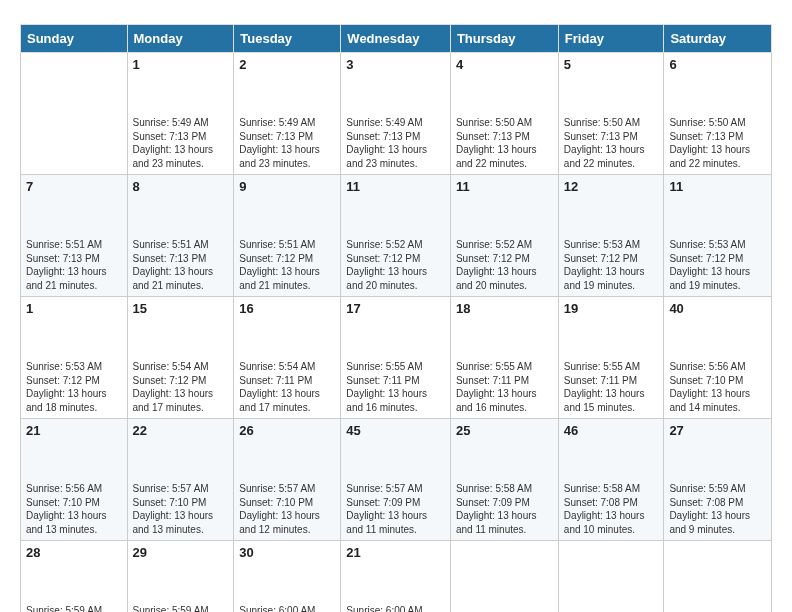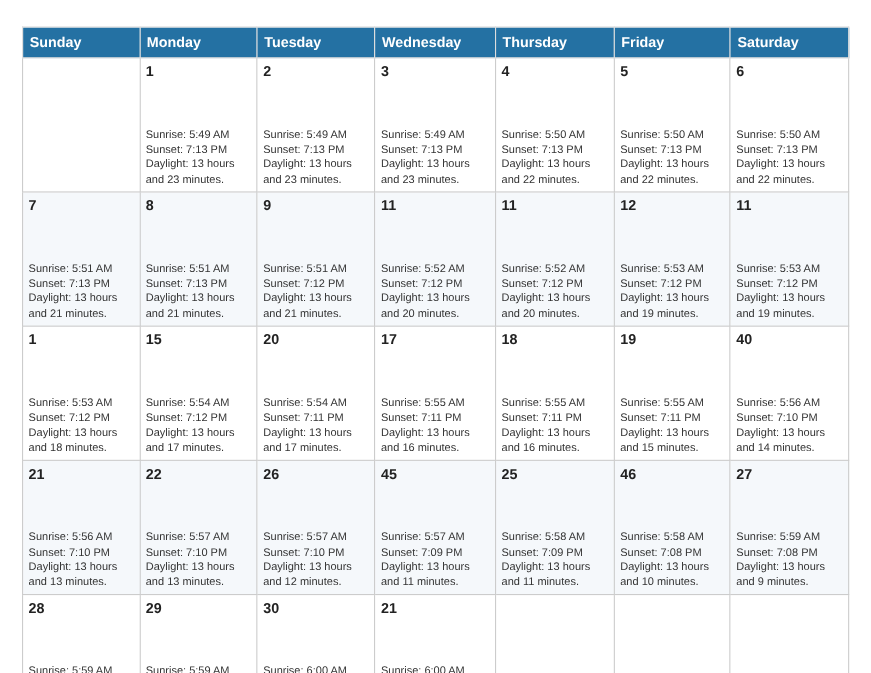--- a/index.html
+++ b/index.html
@@ -215,21 +215,21 @@
 Sunset: 7:12 PM
 Daylight: 13 hours and 18 minutes.</div>
           </td>
           <td>
             <span class="day-num">15</span>
             <div class="day-info" style="white-space: pre-line;">Sunrise: 5:54 AM
 Sunset: 7:12 PM
 Daylight: 13 hours and 17 minutes.</div>
           </td>
           <td>
-            <span class="day-num">20</span>
+            <span class="day-num">16</span>
             <div class="day-info" style="white-space: pre-line;">Sunrise: 5:54 AM
 Sunset: 7:11 PM
 Daylight: 13 hours and 17 minutes.</div>
           </td>
           <td>
             <span class="day-num">17</span>
             <div class="day-info" style="white-space: pre-line;">Sunrise: 5:55 AM
 Sunset: 7:11 PM
 Daylight: 13 hours and 16 minutes.</div>
           </td>

